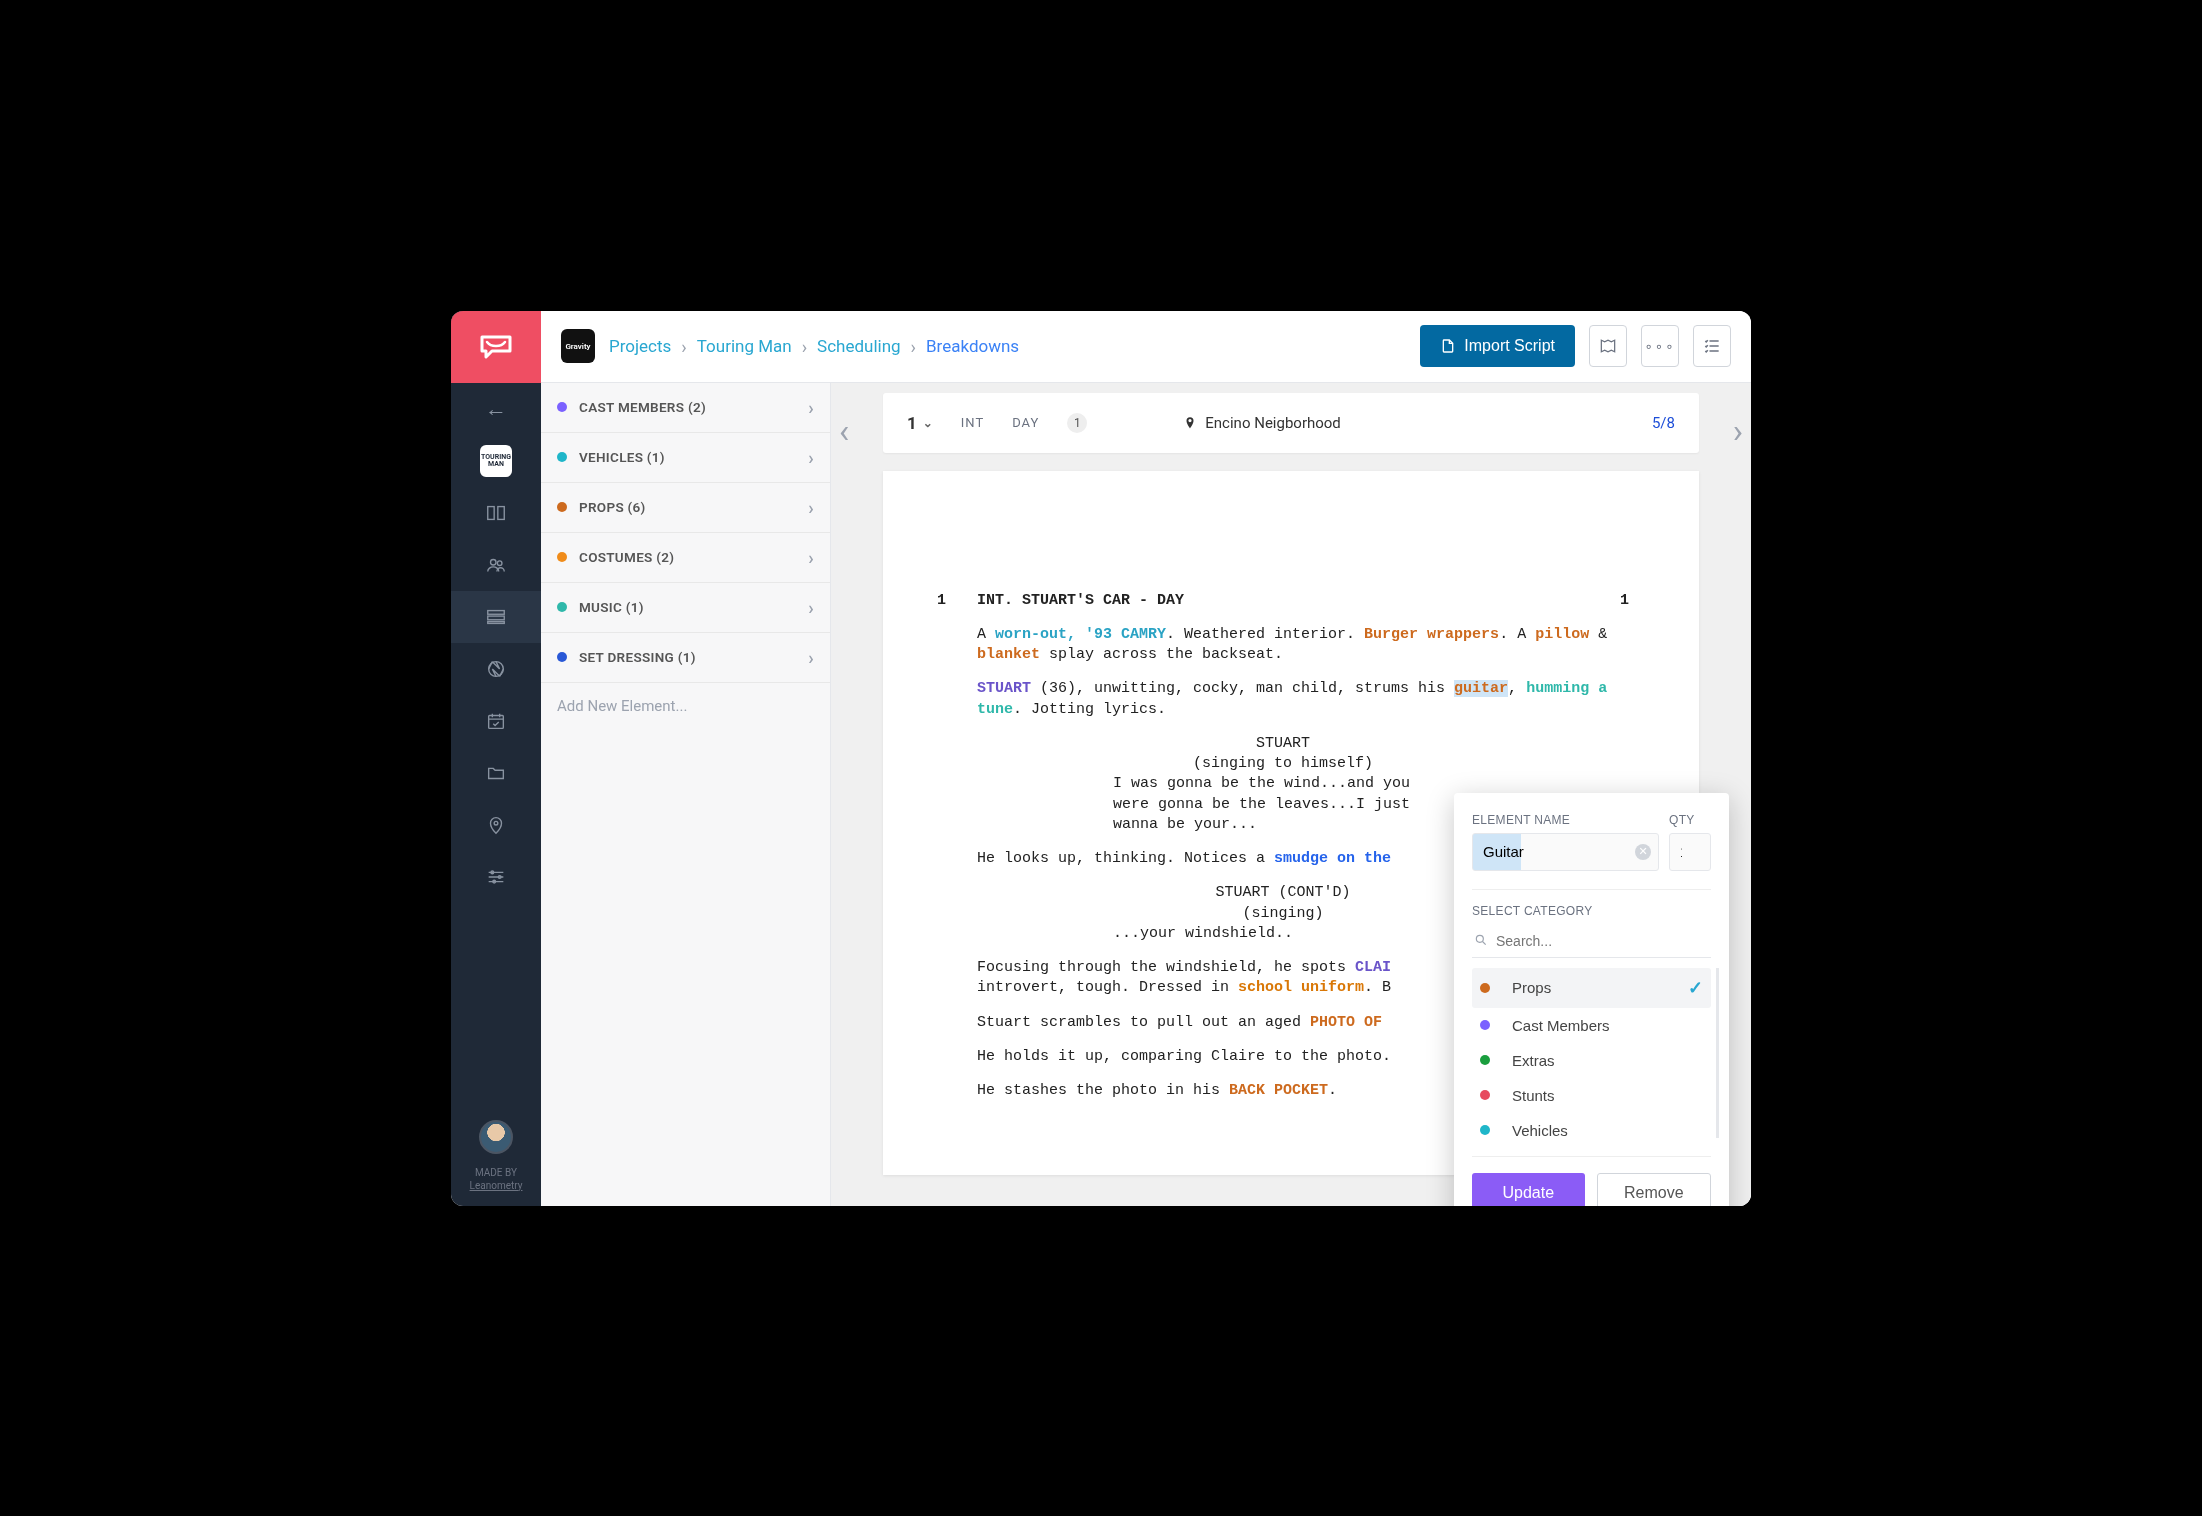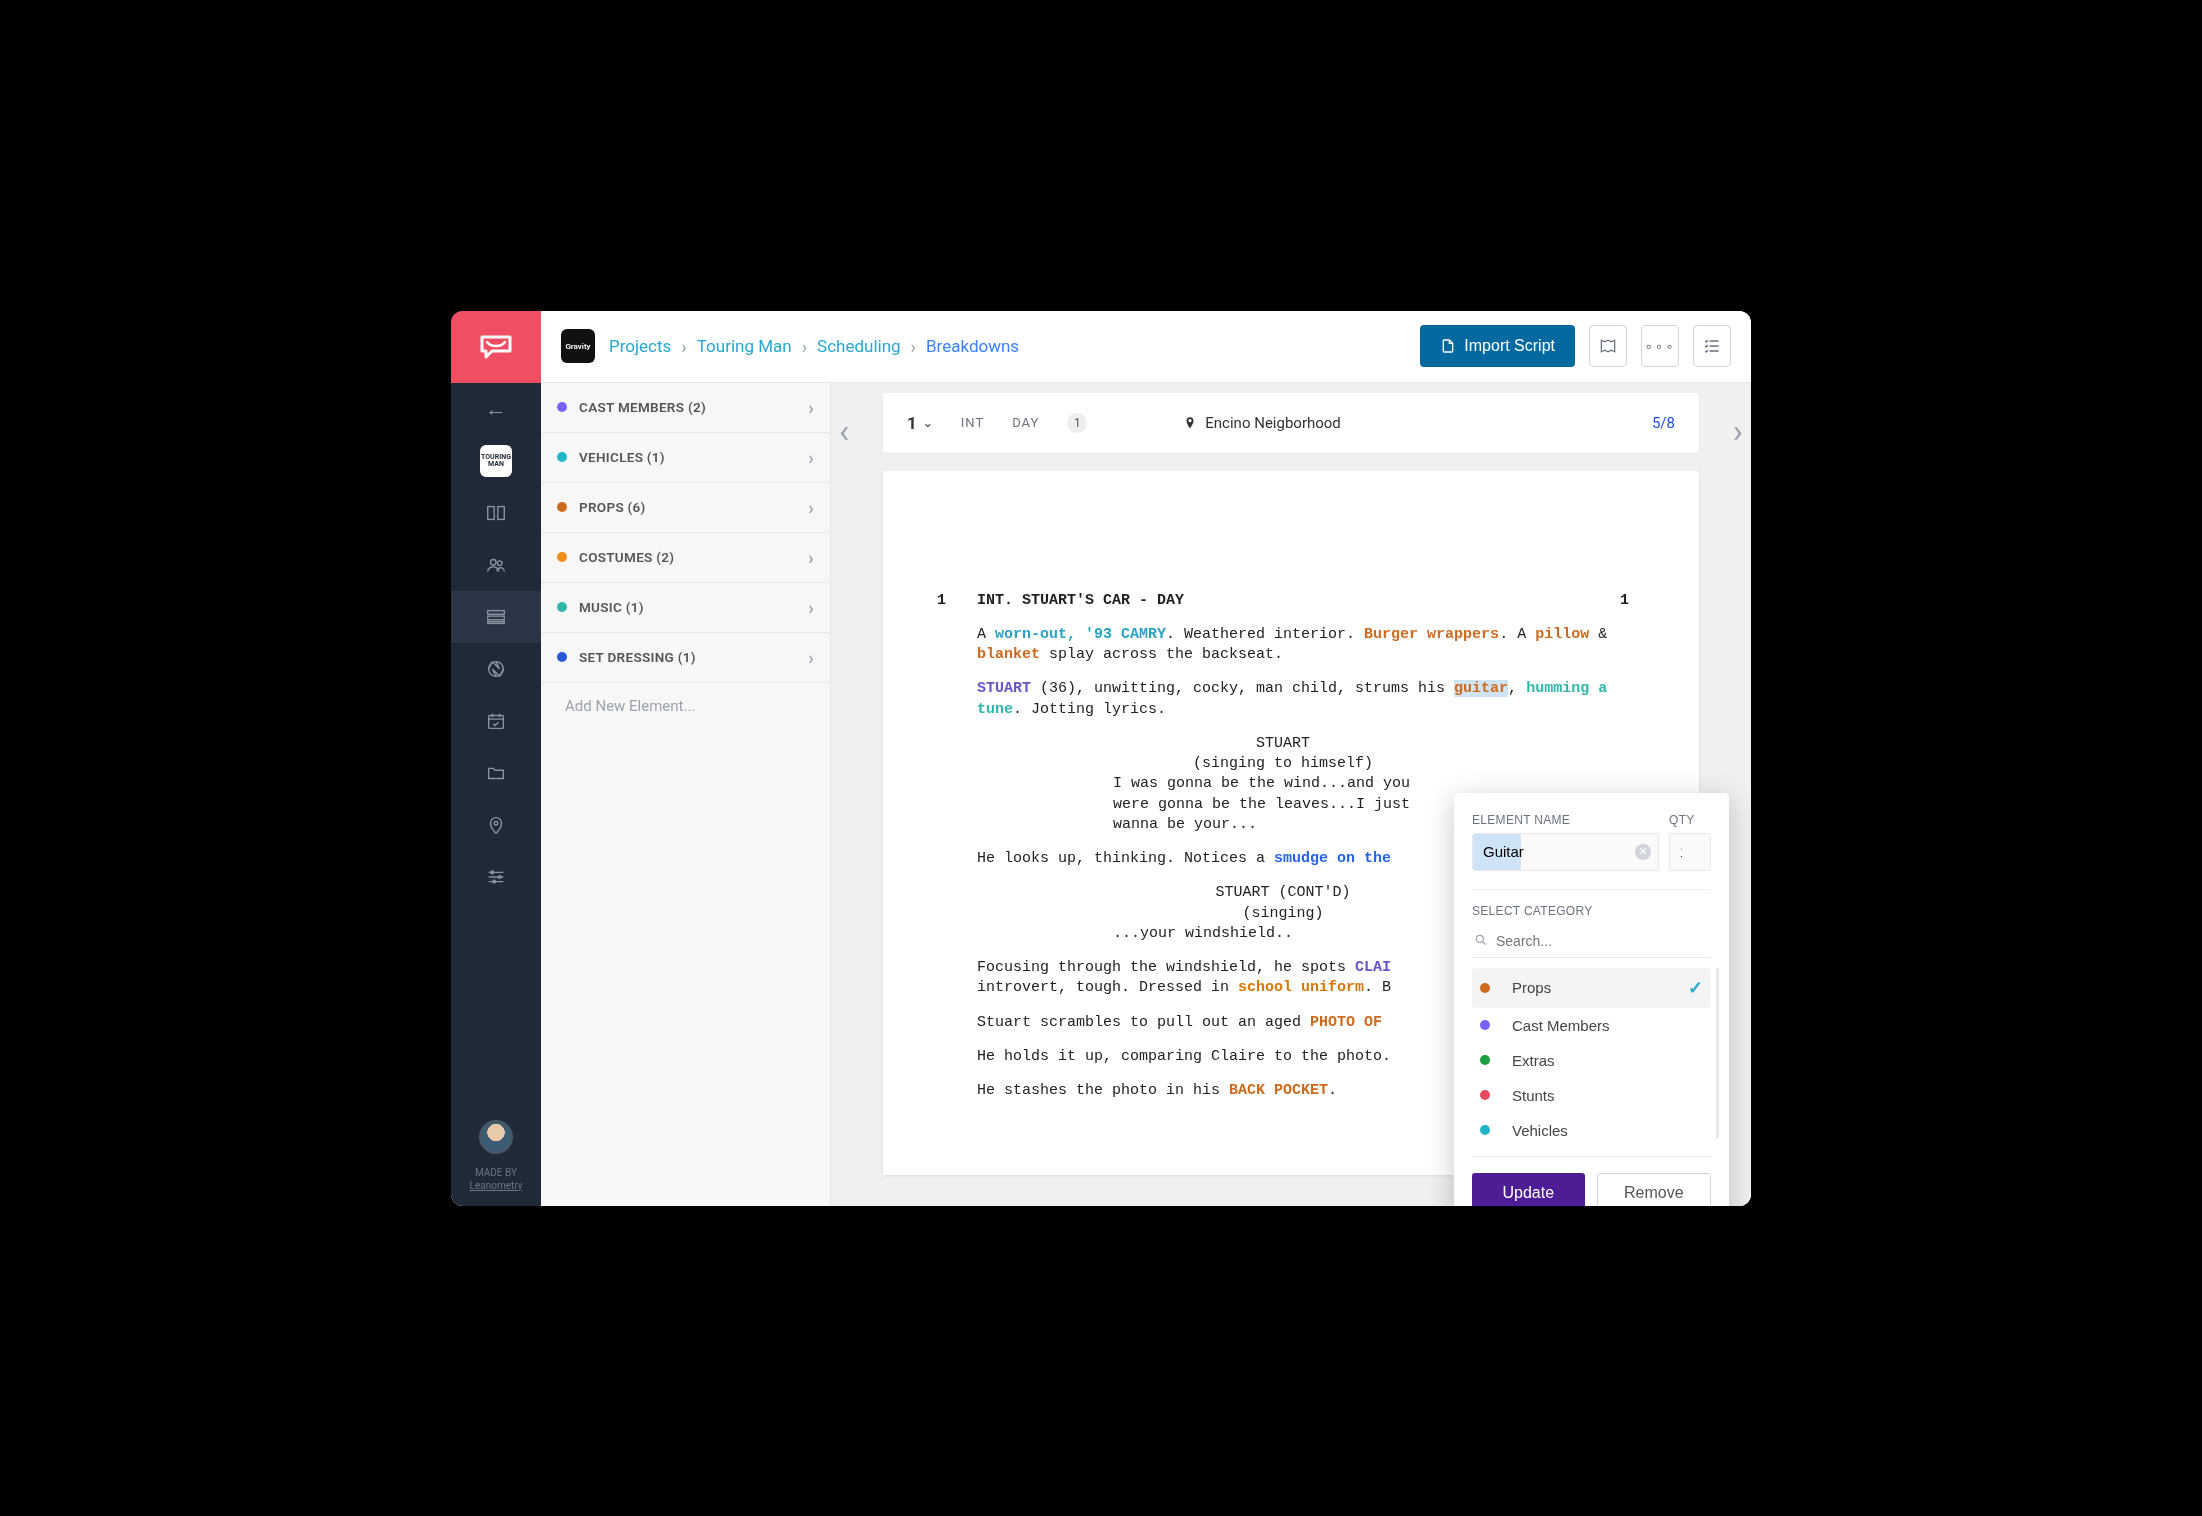--- a/index.html
+++ b/index.html
@@ -31,21 +31,21 @@
 .topbar-spacer { flex:1; }
 .btn-import { background:#0369a1; color:#fff; border:none; border-radius:4px; padding: 12px 20px; font-size: 16px; font-weight:500; display:flex; align-items:center; gap:8px; cursor:pointer; }
 .btn-icon { width:38px; height:42px; border:1px solid #d1d5db; border-radius:4px; background:#fff; display:flex; align-items:center; justify-content:center; cursor:pointer; color:#6b7280; }
 
 
 .body { flex:1; display:flex; min-height:0; }
 .sidebar { width: 290px; background:#f7f7f8; border-right:1px solid #e5e7eb; display:flex; flex-direction:column; }
 .cat-row { display:flex; align-items:center; padding: 14px 16px; border-bottom:1px solid #e8e8e8; cursor:pointer; font-size:13.5px; font-weight:600; color:#555; letter-spacing:0.3px; }
 .cat-dot { width:10px; height:10px; border-radius:50%; margin-right:12px; }
 .cat-row .chev { margin-left:auto; color:#9ca3af; font-size:18px; }
-.add-elem { padding: 14px 24px; color:#9ca3af; font-size:15px; cursor:text; }
+.add-elem { padding: 14px 16px; color:#9ca3af; font-size:15px; cursor:text; }
 
 .canvas { flex:1; background:#f0f0f0; padding: 8px 18px 18px 18px; overflow:auto; position:relative; min-width:0; }
 .scene-header { background:#fff; border-radius:3px; height: 60px; display:flex; align-items:center; padding: 0 24px; gap: 28px; margin: 2px 34px 18px 34px; box-shadow: 0 1px 2px rgba(0,0,0,0.05); }
 .nav-arrow { position:absolute; top: 28px; font-size: 34px; color:#9ca3af; cursor:pointer; user-select:none; }
 .nav-arrow.left { left: 8px; }
 .nav-arrow.right { right: 8px; }
 .scene-num { font-size:17px; font-weight:700; color:#333; display:flex; align-items:center; gap:6px; }
 .scene-num .dd { font-size:12px; color:#666; }
 .sh-label { font-size:13px; color:#6b7280; letter-spacing:1px; }
 .sh-badge { background:#eee; color:#555; width:20px; height:20px; border-radius:10px; display:flex; align-items:center; justify-content:center; font-size:12px; }
@@ -81,21 +81,21 @@
 .pv-qty { width:42px; text-align:center; }
 .pv-hr { border:none; border-top:1px solid #eee; margin: 18px 0 14px 0; }
 .pv-search { position:relative; margin: 8px 0 10px 0; }
 .pv-search input { width:100%; height:32px; border:none; border-bottom:1px solid #e5e7eb; padding-left:24px; font-size:14px; color:#333; outline:none; }
 .pv-search .mag { position:absolute; left:2px; top:7px; color:#9ca3af; }
 .pv-catlist { max-height: 170px; overflow:auto; border-right: 3px solid #e5e7eb; margin-right:-8px; padding-right:5px; }
 .pv-cat { display:flex; align-items:center; gap:10px; padding: 9px 8px; font-size:15px; color:#444; cursor:pointer; border-radius:3px; }
 .pv-cat.selected { background:#f3f4f6; }
 .pv-cat .check { margin-left:auto; color:#29a7d1; font-weight:700; font-size:18px; }
 .pv-actions { display:flex; gap:12px; margin-top:18px; padding-top:16px; border-top:1px solid #eee; }
-.btn-update { flex:1; background:#4c1d95; color:#fff; border:none; height:40px; border-radius:3px; font-size:16px; cursor:pointer; }
+.btn-update { flex:1; background:#8b5cf6; color:#fff; border:none; height:40px; border-radius:3px; font-size:16px; cursor:pointer; }
 .btn-remove { flex:1; background:#fff; color:#555; border:1px solid #d1d5db; height:40px; border-radius:3px; font-size:16px; cursor:pointer; }
 </style>
 </head>
 <body>
 
 <div class="frame">
 
   <div class="rail">
     <div class="rail-logo">
       <svg viewBox="0 0 36 36">

